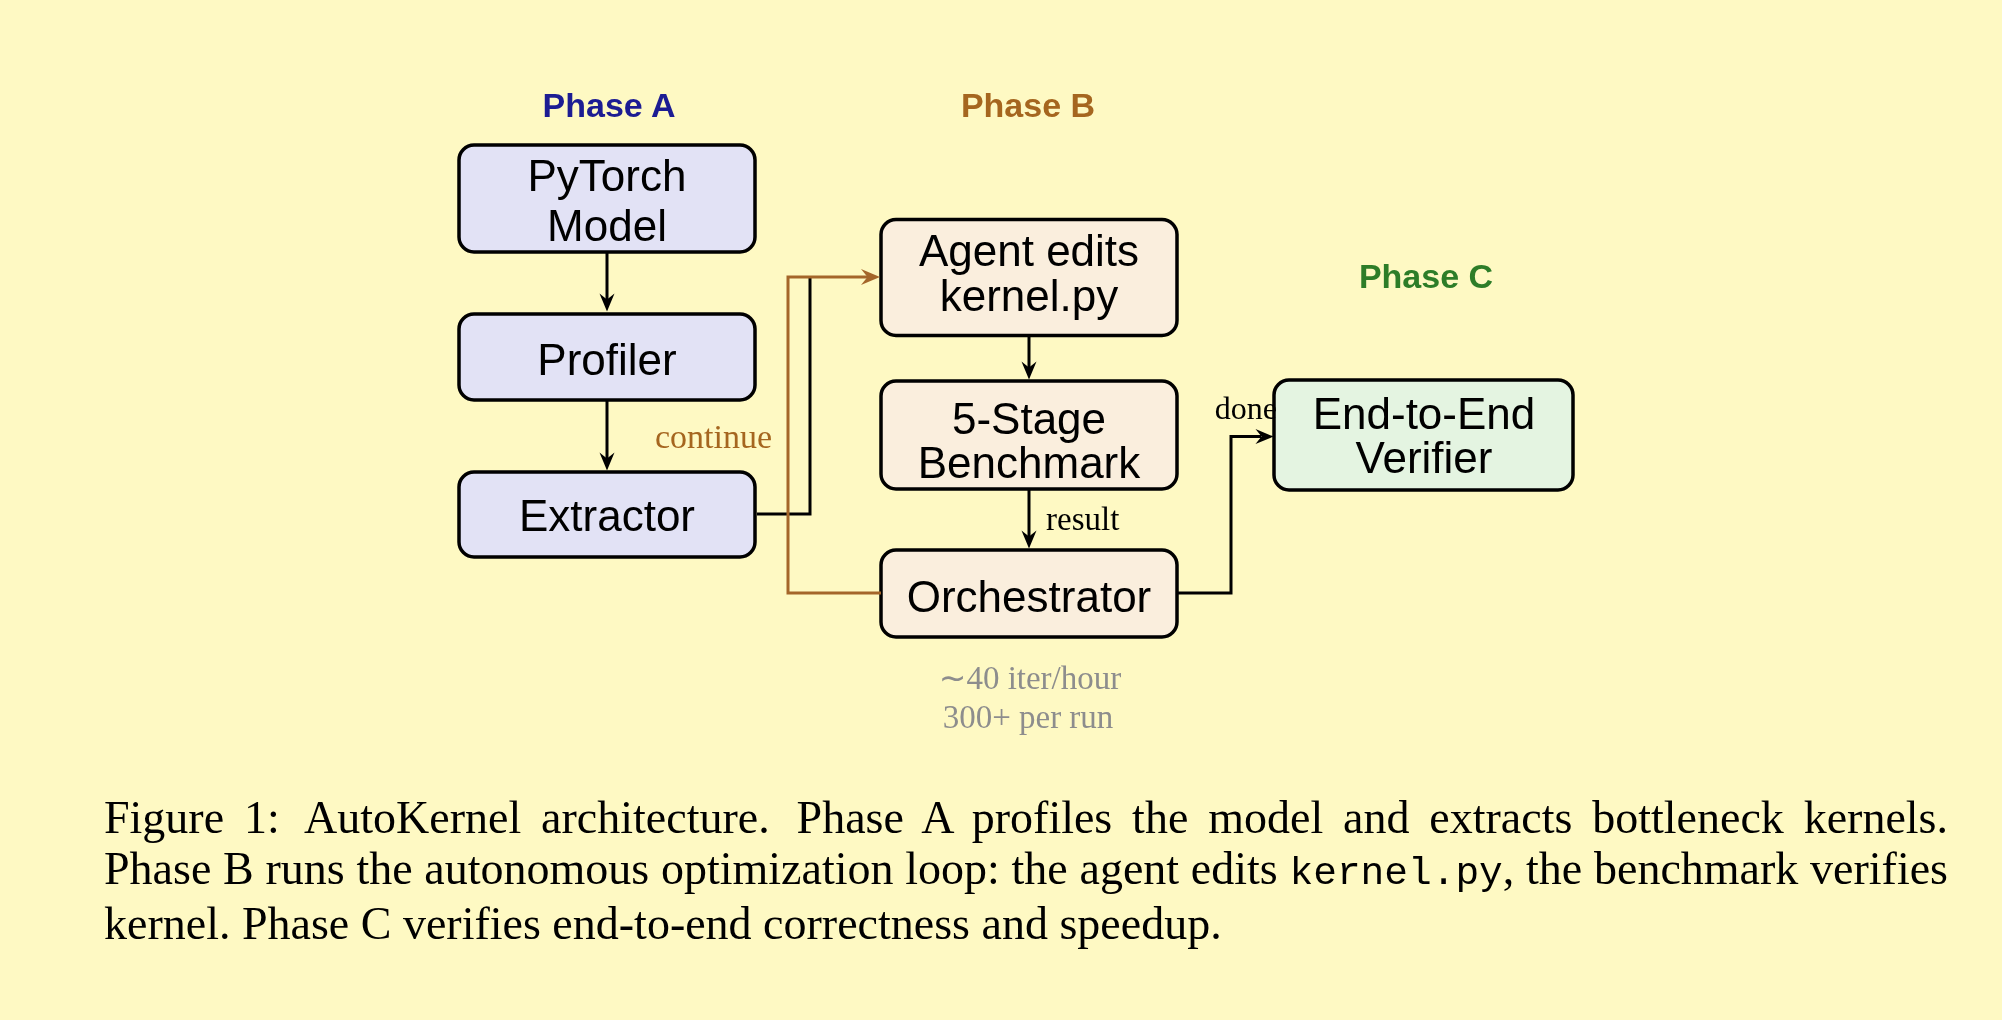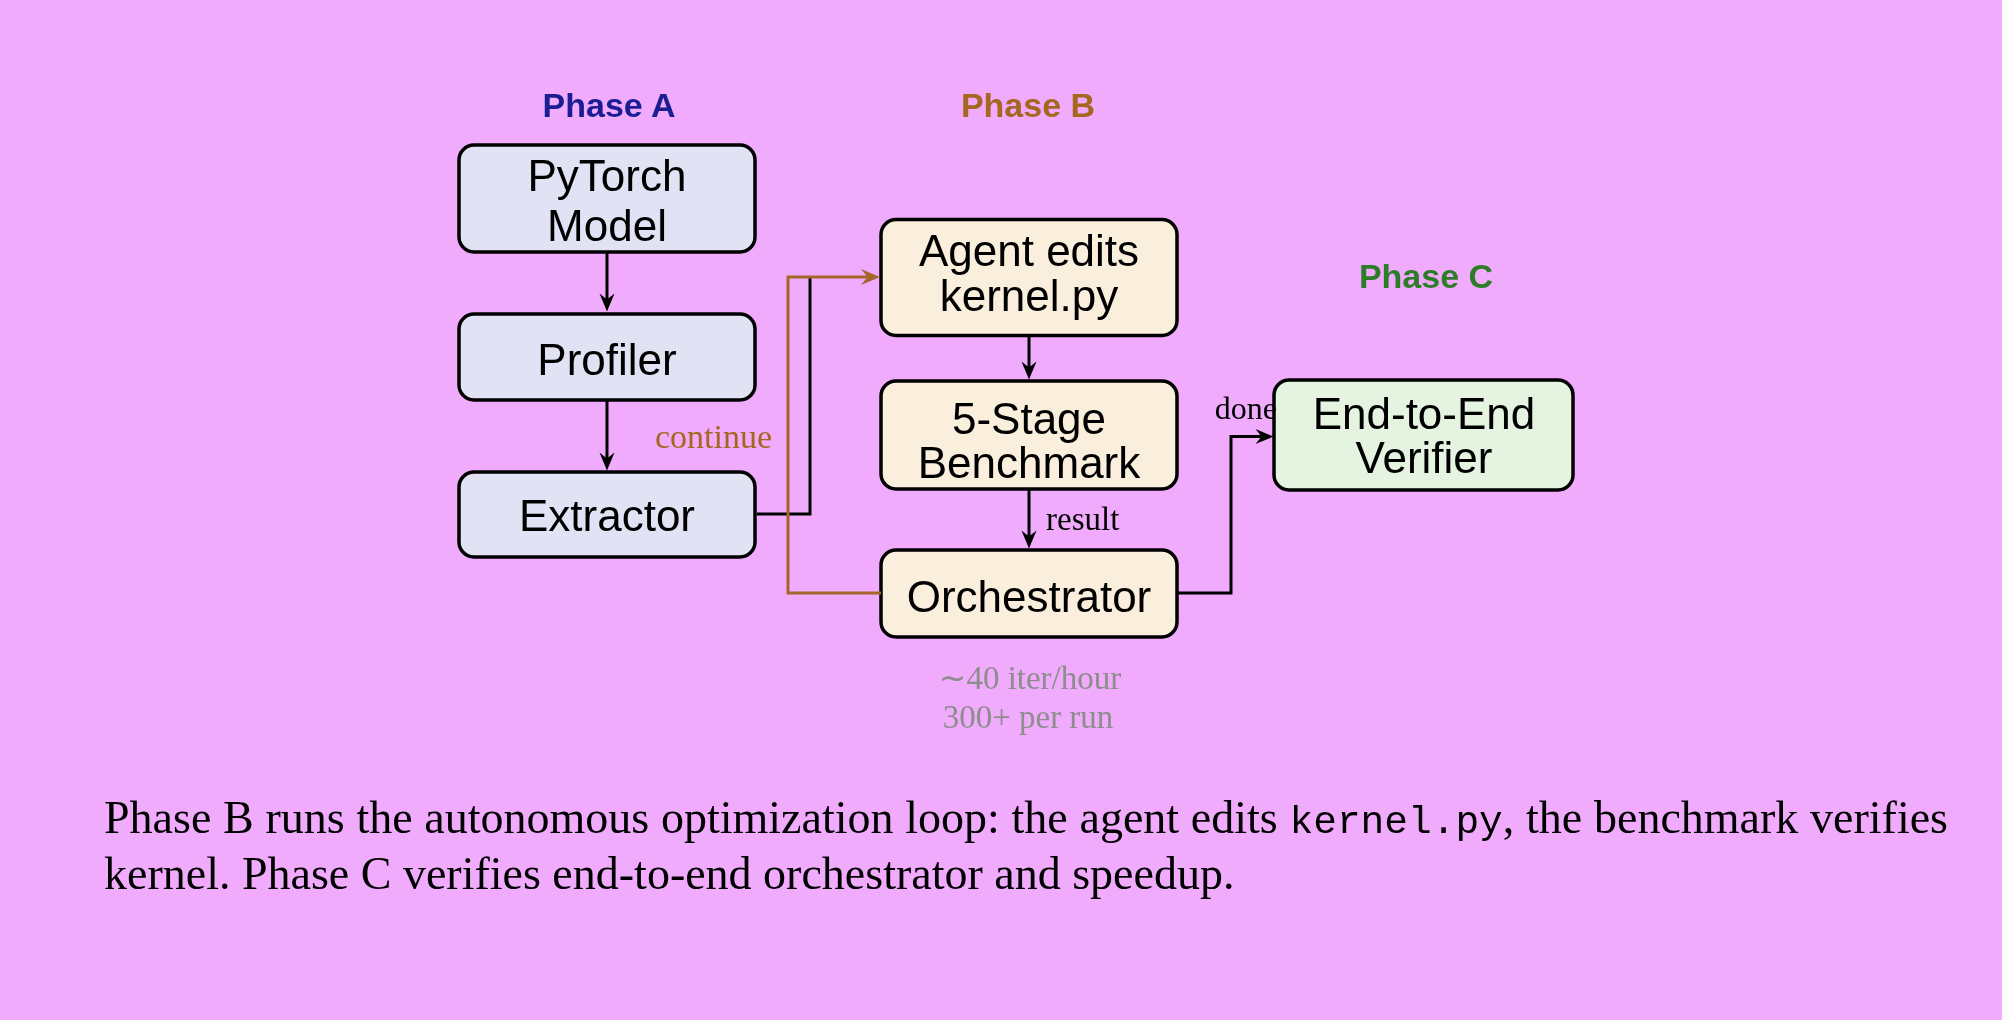--- a/index.html
+++ b/index.html
@@ -1,16 +1,16 @@
 <!DOCTYPE html>
 <html><head>
 <meta charset="utf-8">
 <style>
   html,body{margin:0;padding:0;background:#ffffff;}
-  #canvas{position:relative;width:2002px;height:1020px;background:#f0abfc;overflow:hidden;}
+  #canvas{position:relative;width:2002px;height:1020px;background:#fef9c3;overflow:hidden;}
   svg text{font-family:"Liberation Sans",sans-serif;}
   svg text.sr{font-family:"Liberation Serif",serif;}
   .cap{position:absolute;left:104px;top:793px;width:1844px;
        font-family:"Liberation Serif",serif;font-size:46px;line-height:50.5px;color:#000;}
   .cap .j{text-align:justify;text-align-last:justify;}
   .cap .l{text-align:left;}
   .tt{font-family:"Liberation Mono",monospace;font-size:39.5px;letter-spacing:0;}
 </style>
 </head>
 <body>
@@ -70,16 +70,17 @@
 
   <g font-size="33" fill="#000">
     <text class="sr" x="772" y="448" text-anchor="end" font-size="34" fill="#a5661f">continue</text>
     <text class="sr" x="1046" y="530">result</text>
     <text class="sr" x="1277" y="419" text-anchor="end" font-size="32">done</text>
     <text class="sr" x="1030" y="689" text-anchor="middle" fill="#8d8d8d">∼40 iter/hour</text>
     <text class="sr" x="1028" y="728" text-anchor="middle" fill="#8d8d8d">300+ per run</text>
   </g>
 </svg>
 <div class="cap">
+  <div class="j">Figure 1:<span style="padding-left:7px"> </span>AutoKernel architecture.<span style="padding-left:7px"> </span>Phase A profiles the model and extracts bottleneck kernels.</div>
   <div class="j">Phase B runs the autonomous optimization loop: the agent edits <span class="tt">kernel.py</span>, the benchmark verifies</div>
-  <div class="l">kernel. Phase C verifies end-to-end orchestrator and speedup.</div>
+  <div class="l">kernel. Phase C verifies end-to-end correctness and speedup.</div>
 </div>
 </div>
 
 </body></html>

